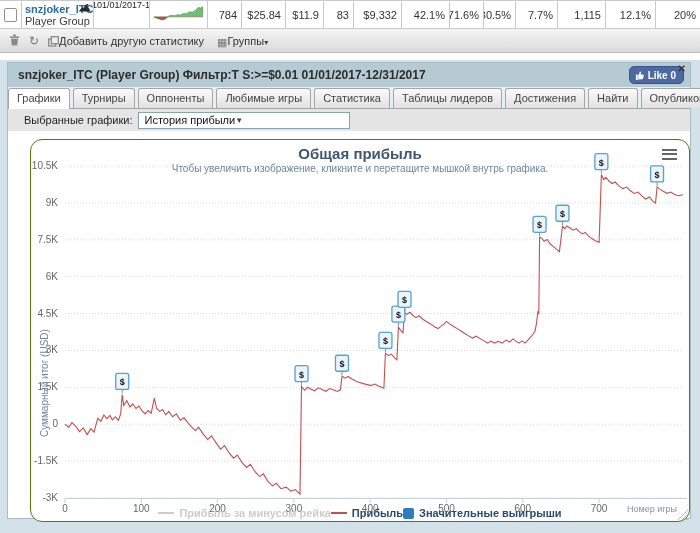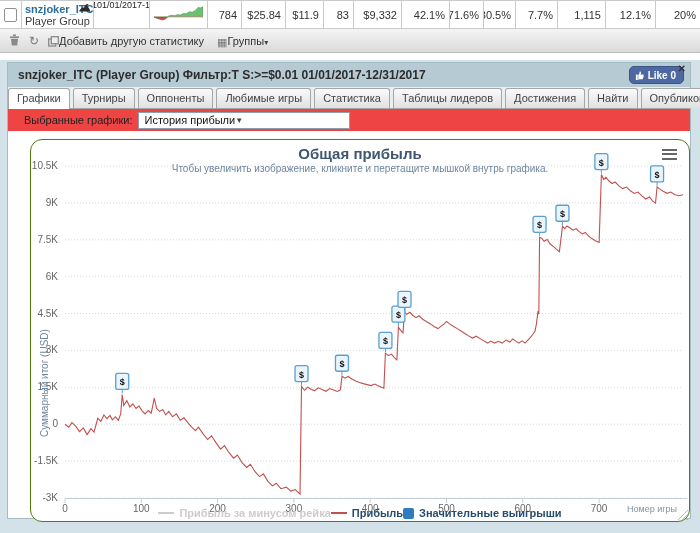--- a/index.html
+++ b/index.html
@@ -36,21 +36,21 @@
   .like{position:absolute;right:6px;top:3px;height:14px;background:#4e69a2;border:1px solid #3b5486;
         border-radius:5px;color:#fff;font-size:10px;font-weight:bold;padding:1px 7px 1px 5px;
         display:flex;align-items:center;gap:4px}
   .close{position:absolute;right:4px;top:0;font-size:10px;font-weight:bold;color:#333}
   .tabs{height:22px;background:#e9eef1;border-bottom:1px solid #a6a6a6;display:flex;
         align-items:flex-end;gap:3px;box-sizing:border-box}
   .tab{font-size:11px;color:#444;background:linear-gradient(#fafafa,#e1e1e1);
        border:1px solid #a6a6a6;border-bottom:none;border-radius:3px 3px 0 0;
        padding:3px 8px 4px;white-space:nowrap}
   .tab.active{background:#fff;margin-bottom:-1px;padding-bottom:5px;z-index:2;position:relative}
-  .selrow{height:22px;display:flex;align-items:center;padding-left:16px;gap:6px;font-size:11px;color:#222;background:#ef4444}
+  .selrow{height:22px;display:flex;align-items:center;padding-left:16px;gap:6px;font-size:11px;color:#222;background:#e5e5e5}
   .selbox{width:212px;height:17px;border:1px solid #8aa0b3;box-sizing:border-box;display:flex;
           align-items:center;justify-content:flex-start;padding:0 5px;font-size:11px;color:#111;background:#fff}
   .caret{font-size:8px;color:#444}
   
   .chartbox{position:absolute;left:22px;top:76px;width:658px;height:381px;border:1px solid #4d7c0f;
             border-radius:12px;background:#fff}
   .ctitle{position:absolute;top:5px;left:0;width:100%;text-align:center;font-size:15px;font-weight:bold;color:#3e576f}
   .csub{position:absolute;top:23px;left:0;width:100%;text-align:center;font-size:10px;color:#6d869f}
   .burger{position:absolute;top:9px;right:12px;width:15px;height:11px;
           background:repeating-linear-gradient(#666 0 2px,transparent 2px 4.5px)}

